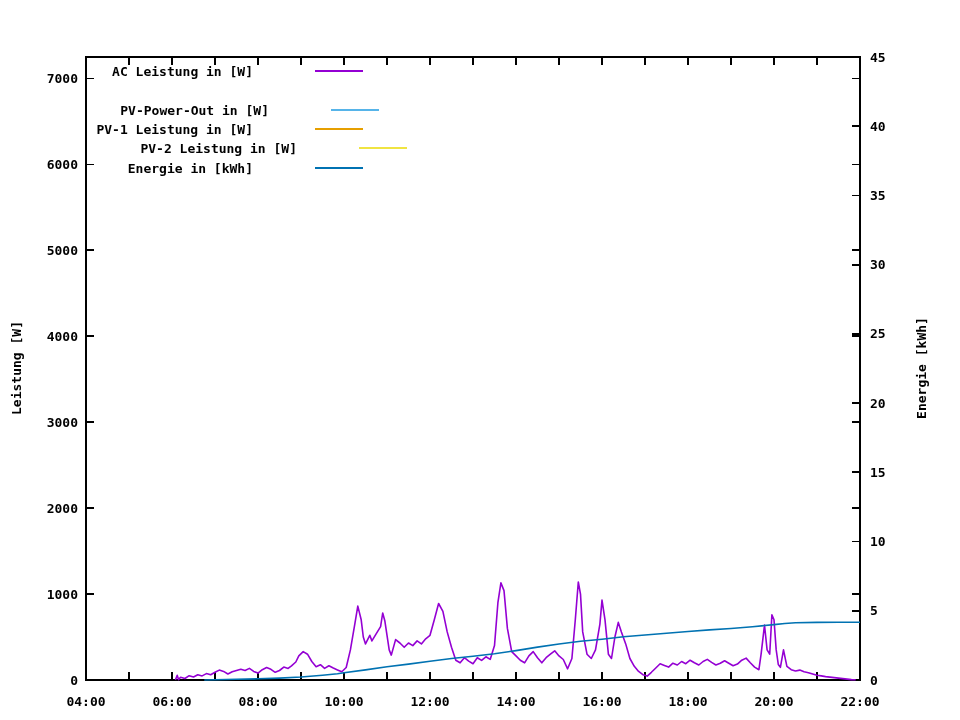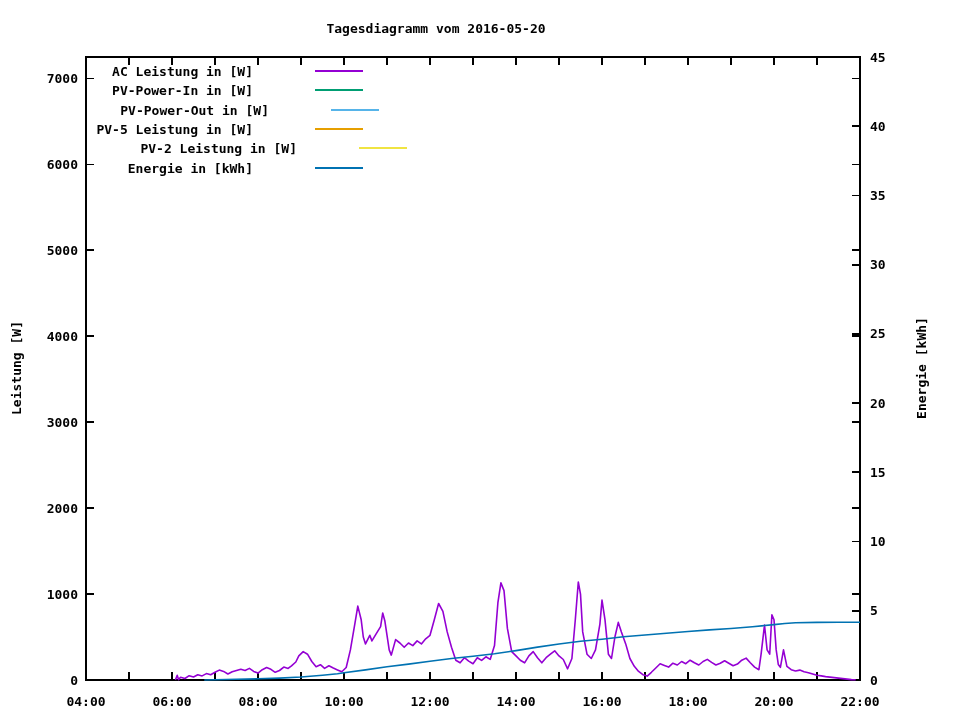--- a/index.html
+++ b/index.html
@@ -33,21 +33,20 @@
   }
   svg{position:absolute;left:0;top:0;}
   svg text{
     font-family:"DejaVu Sans Mono",monospace;font-weight:bold;font-size:13px;fill:#000;
   }
 </style>
 </head>
 <body>
 
 <div id="stage">
-  <div class="chart-title">Tagesdiagramm vom 2016-05-20</div>
 
   <div class="ylabel ylabel-left">Leistung [W]</div>
 
   <div class="ylabel ylabel-right">Energie [kWh]</div>
 
   <svg id="plot" width="960" height="720" viewBox="0 0 960 720">
       <rect x="86" y="57" width="774" height="623" fill="none" stroke="#000" stroke-width="1.8" shape-rendering="crispEdges"></rect>
       <line x1="86" y1="680" x2="86" y2="672" stroke="#000" stroke-width="1.8" shape-rendering="crispEdges"></line>
       <line x1="86" y1="57" x2="86" y2="65" stroke="#000" stroke-width="1.8" shape-rendering="crispEdges"></line>
       <line x1="129" y1="680" x2="129" y2="672" stroke="#000" stroke-width="1.8" shape-rendering="crispEdges"></line>
@@ -142,30 +141,26 @@
       <text x="870" y="61.5" text-anchor="start">45</text>
       <polyline points="175.4,680.0 177.2,675.3 178.5,679.6 180.6,677.3 184.9,678.5 189.2,675.7 193.5,677.0 197.8,674.7 202.1,675.9 206.4,673.6 210.7,674.8 215.0,672.3 219.3,670.1 223.6,671.4 227.9,674.0 232.2,671.8 236.5,670.5 240.8,669.3 245.1,670.5 249.4,668.4 253.7,671.4 258.0,673.1 262.3,669.7 266.6,667.5 270.9,669.3 275.2,672.3 279.5,670.5 283.8,667.1 288.1,668.4 291.5,665.8 295.8,662.0 298.8,655.9 303.2,651.6 307.5,654.2 311.8,661.5 316.1,666.7 320.4,664.7 324.6,668.4 328.9,665.8 333.3,668.0 337.5,669.9 341.8,671.8 346.2,667.5 350.4,649.9 354.8,624.1 357.8,606.1 361.2,619.8 363.3,637.0 365.5,643.9 369.8,635.3 371.9,640.9 376.3,633.6 380.6,626.7 382.7,613.0 384.8,620.7 389.2,649.9 391.3,655.1 395.6,639.6 399.9,643.0 404.2,647.3 408.5,643.0 412.8,645.6 417.1,640.9 421.4,643.9 425.7,638.8 430.0,635.3 434.3,619.8 438.6,603.5 442.9,611.3 447.2,631.9 451.5,647.3 455.8,660.2 460.1,662.8 464.4,657.7 468.7,661.1 473.0,663.7 477.3,657.7 481.6,660.4 485.9,656.8 490.2,659.4 494.5,645.6 497.9,602.7 500.9,582.9 504.0,590.6 507.4,628.4 511.7,651.6 516.0,655.9 520.3,660.2 524.6,662.8 528.9,655.9 533.2,651.6 537.5,657.8 541.8,662.8 546.1,657.7 550.4,654.2 554.7,650.8 559.0,655.9 563.3,659.5 567.6,668.8 571.9,658.5 575.3,619.8 578.3,582.0 580.5,594.1 582.7,631.9 587.0,654.2 591.3,658.5 595.5,649.9 599.9,624.1 602.0,600.1 605.0,619.8 608.4,654.2 611.5,658.5 614.9,637.0 618.3,622.4 621.4,631.9 625.7,643.9 629.9,658.5 634.3,666.3 638.6,671.4 642.9,674.7 647.2,676.1 651.4,672.3 655.8,668.0 660.1,663.7 664.4,665.4 668.6,667.1 672.9,663.2 677.3,665.0 681.6,661.5 685.8,663.7 690.1,660.2 694.4,662.8 698.8,665.0 703.1,661.5 707.3,659.4 711.6,662.4 715.9,665.0 720.3,663.2 724.6,660.7 728.8,663.2 733.1,665.8 737.4,664.1 741.8,660.2 746.1,658.1 750.3,662.8 754.6,667.1 758.9,669.7 761.1,654.2 764.5,625.0 767.1,649.9 769.7,654.2 771.9,614.7 774.0,619.8 776.2,649.9 778.3,664.5 780.4,667.3 783.5,649.9 786.9,666.3 791.2,669.7 795.5,671.0 799.8,670.1 804.1,671.8 808.4,672.7 812.7,674.0 817.0,675.3 821.3,675.9 825.6,676.6 829.9,677.1 834.2,677.6 838.5,678.1 842.8,678.6 847.1,679.1 851.4,679.6 855.7,679.8" fill="none" stroke="#9400d3" stroke-width="1.6" stroke-linejoin="round"></polyline>
       <polyline points="204.3,680.0 215.0,679.7 236.5,679.3 258.0,678.8 279.5,678.1 301.0,677.0 322.5,675.3 337.5,673.8 344.0,672.8 365.5,669.9 387.0,666.8 408.5,664.1 430.0,661.2 451.5,658.5 473.0,656.2 494.5,653.7 516.0,650.6 537.5,647.1 559.0,644.0 580.5,641.2 602.0,639.2 623.5,636.8 645.0,635.0 666.5,633.2 688.0,631.5 709.5,629.9 731.0,628.5 752.5,626.7 774.0,624.6 784.8,623.5 795.5,622.8 817.0,622.4 838.5,622.3 860.0,622.3" fill="none" stroke="#0072b2" stroke-width="1.6" stroke-linejoin="round"></polyline>
     </svg>
 
   <div id="legend">
       <div class="legend-row" style="top: 63px; left: 0px; width: 960px;">
         <span class="legend-label">AC Leistung in [W]</span>
         <span class="legend-swatch" style="background: rgb(148, 0, 211);"></span>
       </div>
-      <div class="legend-row" style="top: 82px; left: 0px; width: 960px;">
-        <span class="legend-label">PV-Power-In in [W]</span>
-        <span class="legend-swatch" style="background: rgb(0, 158, 115);"></span>
-      </div>
       <div class="legend-row" style="top: 102px; left: 0px; width: 960px; margin-left: 16px;">
         <span class="legend-label">PV-Power-Out in [W]</span>
         <span class="legend-swatch" style="background: rgb(86, 180, 233);"></span>
       </div>
       <div class="legend-row" style="top: 121px; left: 0px; width: 960px;">
-        <span class="legend-label">PV-5 Leistung in [W]</span>
+        <span class="legend-label">PV-1 Leistung in [W]</span>
         <span class="legend-swatch" style="background: rgb(230, 159, 0);"></span>
       </div>
       <div class="legend-row" style="top: 140px; left: 0px; width: 960px; margin-left: 44px;">
         <span class="legend-label">PV-2 Leistung in [W]</span>
         <span class="legend-swatch" style="background: rgb(240, 228, 66);"></span>
       </div>
       <div class="legend-row" style="top: 160px; left: 0px; width: 960px; text-decoration: underline;">
         <span class="legend-label">Energie in [kWh]</span>
         <span class="legend-swatch" style="background: rgb(0, 114, 178);"></span>
       </div>

